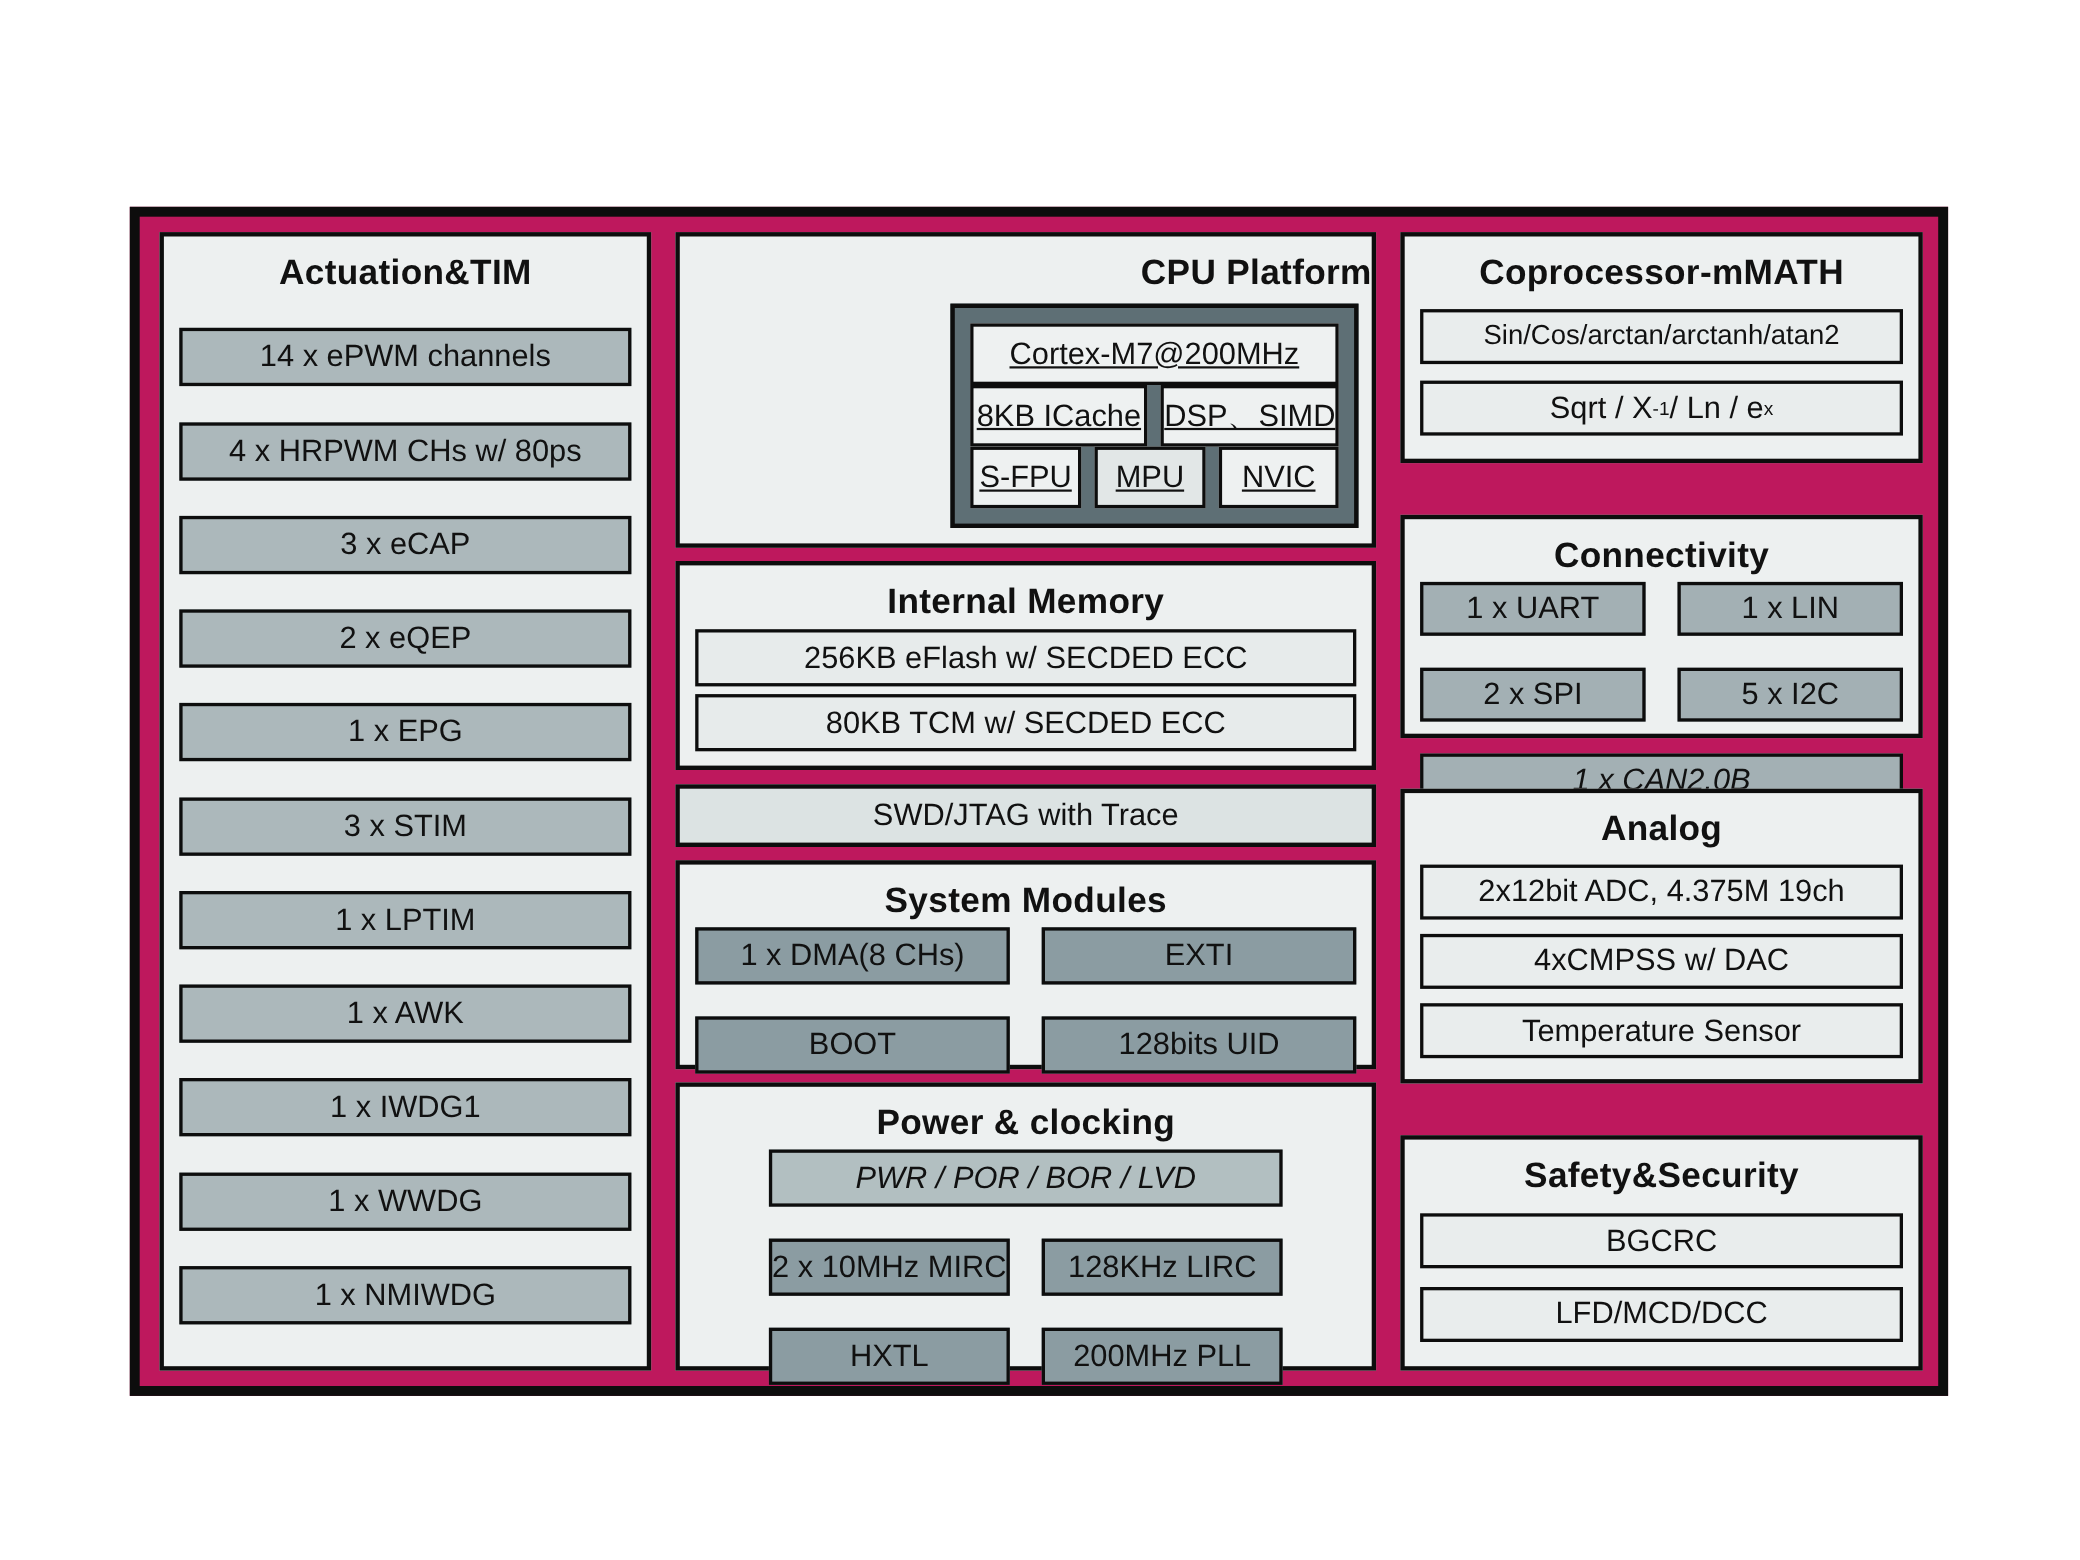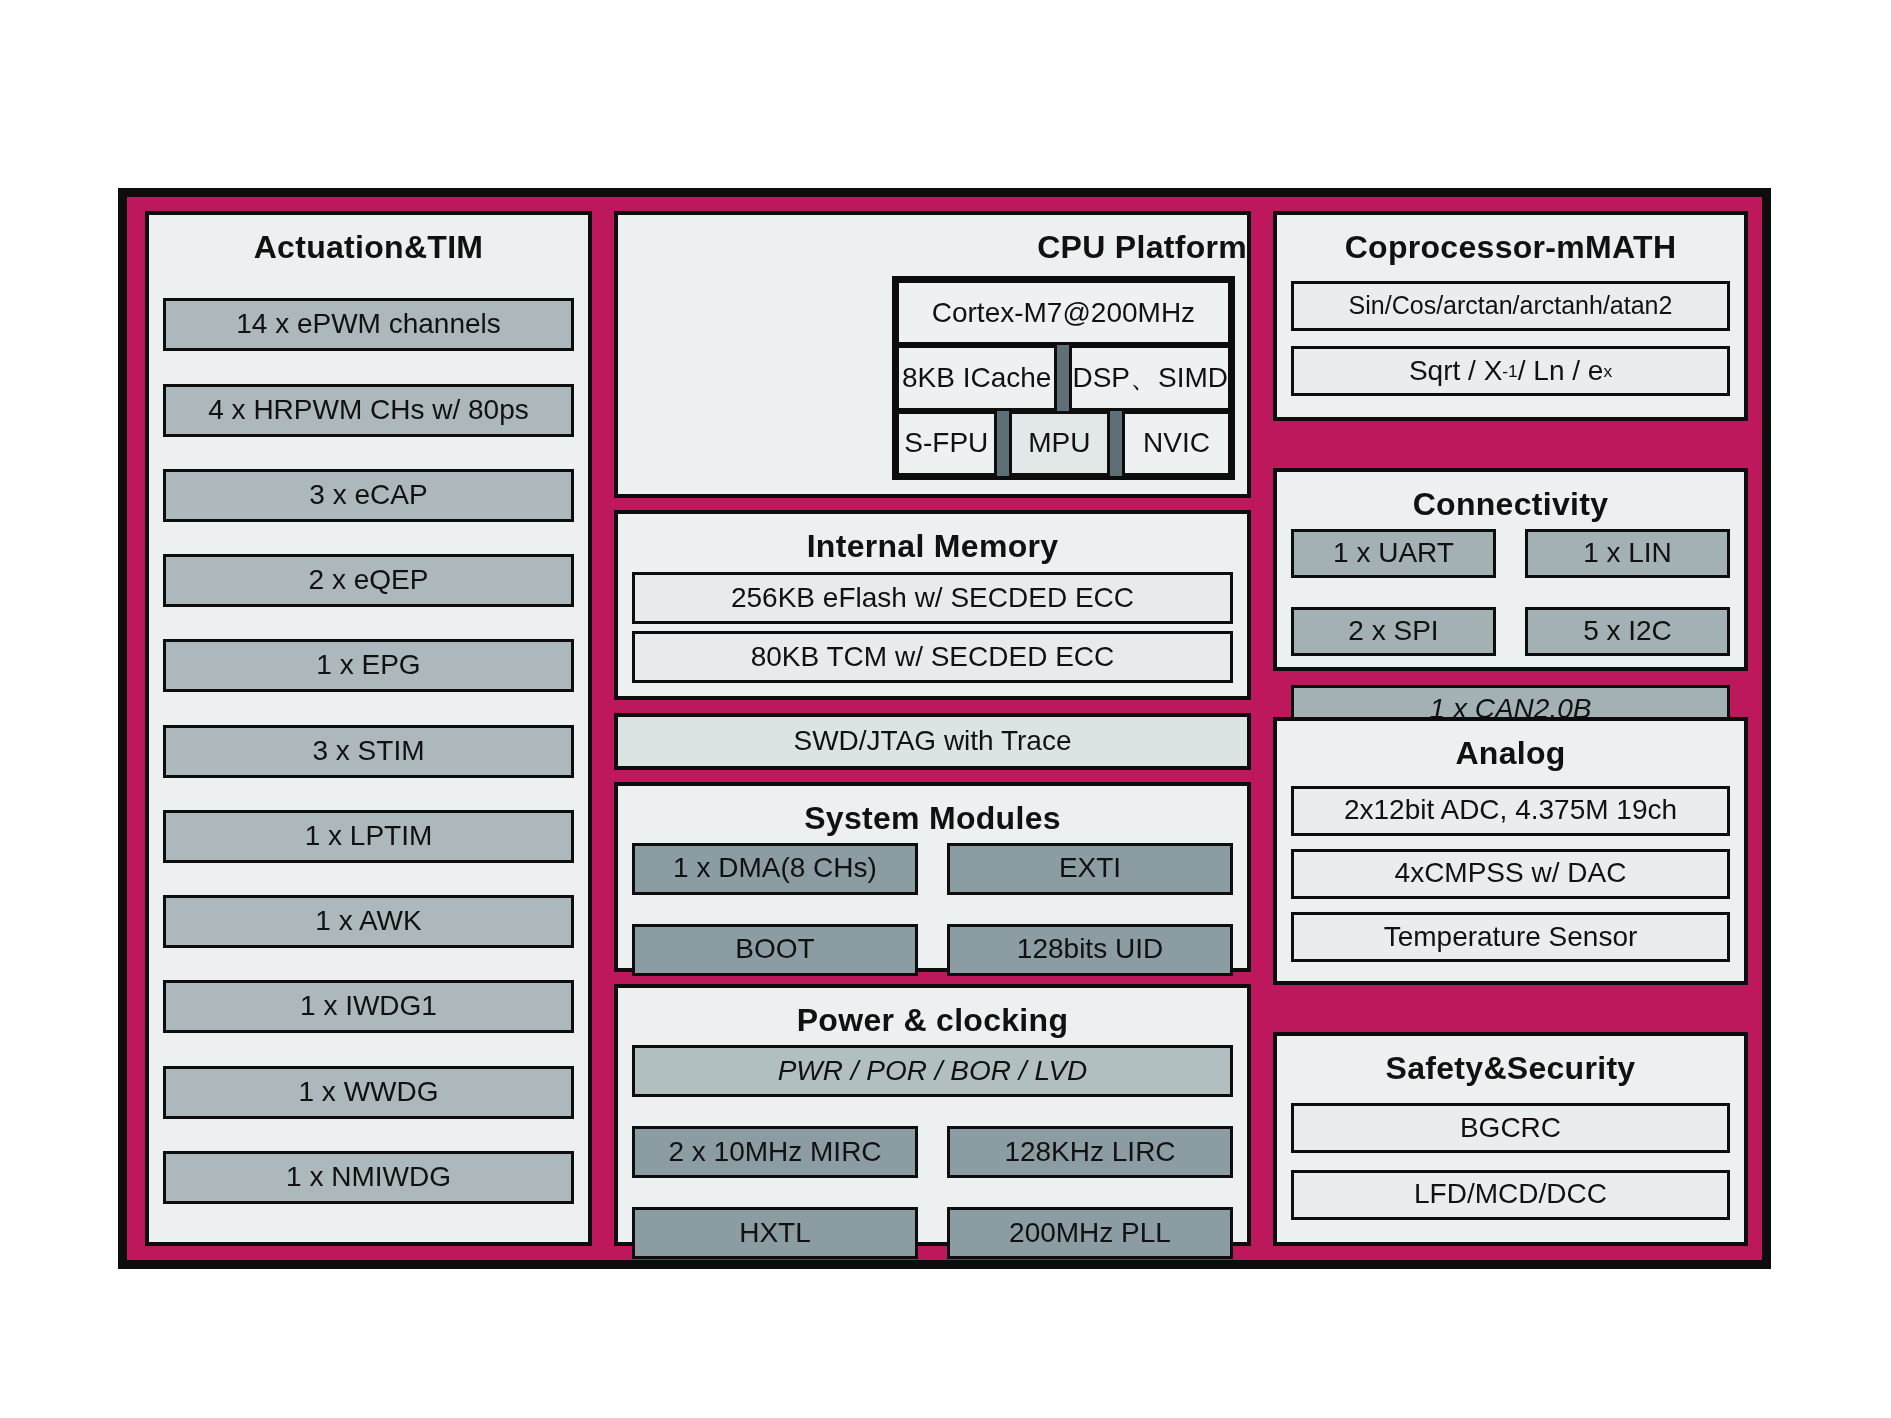--- a/index.html
+++ b/index.html
@@ -78,37 +78,38 @@
   .swd-box {
     height: 57px;
     background: #dce3e3;
     border: 4px solid #0d0d0d;
     display: flex;
     align-items: center;
     justify-content: center;
     font-size: 28px;
   }
   .p-sys { height: 190px; }
-  .p-pwr { height: 262px; }
+  .p-pwr { height: 262px; align-items: center; }
 
   
   .p-cop  { height: 210px; }
   .p-conn { height: 203px; }
   .p-ana  { height: 268px; }
   .p-safe { height: 214px; }
 
   .cpu-well {
     flex: 1;
     margin: 10px 12px 14px 12px;
     background: #5e6f75;
     border: 4px solid #0d0d0d;
-    padding: 0;
+    padding: 14px;
     display: flex;
     flex-direction: column;
     gap: 0;
+    text-decoration: underline;
   }
   .cpu-row { flex: 1; display: grid; column-gap: 12px; }
   .cpu-row-1 { grid-template-columns: 1fr; }
   .cpu-row-2 { grid-template-columns: 1fr 1fr; }
   .cpu-row-3 { grid-template-columns: 1fr 1fr 1.08fr; }
   .cpu-box {
     background: #eef1f1;
     border: 3px solid #0d0d0d;
     display: flex;
     align-items: center;

